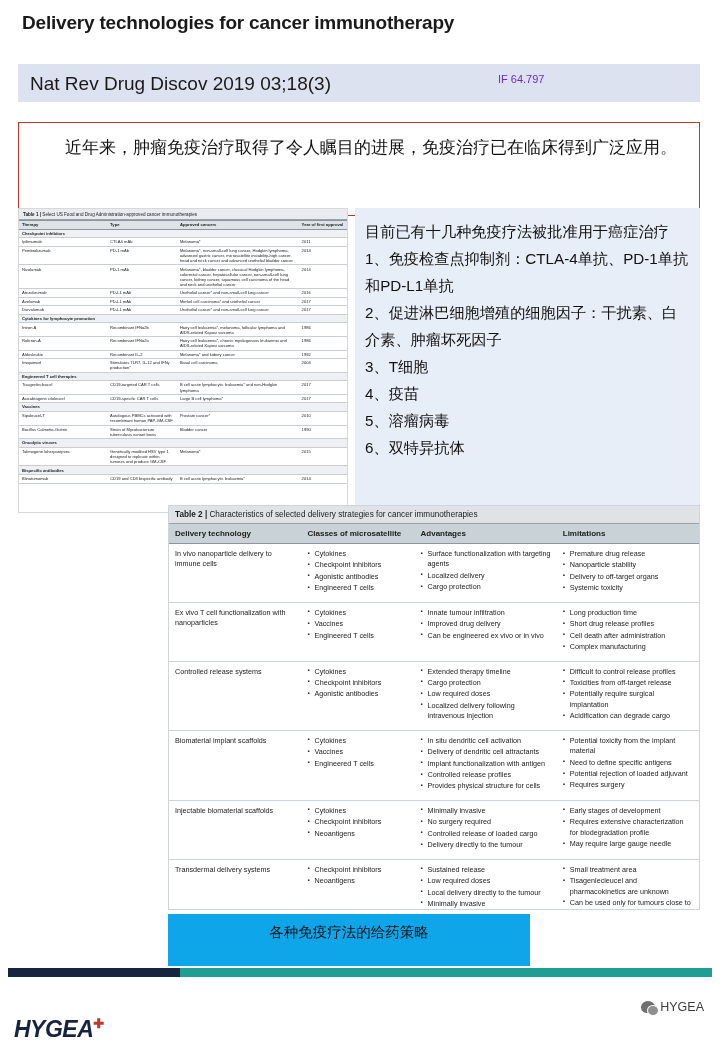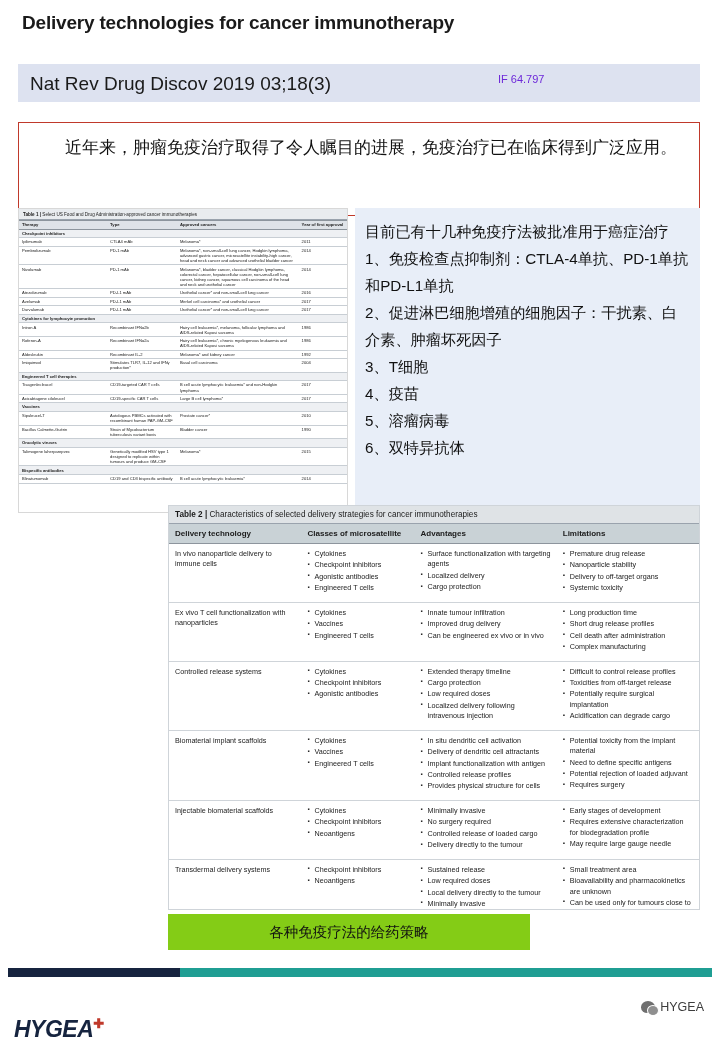--- a/index.html
+++ b/index.html
@@ -204,22 +204,22 @@
     left: 0;
     top: -0.5px;
     font-size: 6px;
   }
   
   .bottom-cap {
     position: absolute;
     left: 168px;
     top: 914px;
     width: 362px;
-    height: 36px;
-    background: #84cc16;
+    height: 52px;
+    background: #0ea5e9;
     box-sizing: border-box;
   }
   .bottom-cap span {
     display: block;
     text-align: center;
     font-size: 14.5px;
     line-height: 36px;
     color: #111;
   }
   
@@ -602,21 +602,21 @@
               <ul>
                 <li>Sustained release</li>
                 <li>Low required doses</li>
                 <li>Local delivery directly to the tumour</li>
                 <li>Minimally invasive</li>
               </ul>
             </td>
             <td class="w4">
               <ul>
                 <li>Small treatment area</li>
-                <li>Bioavailability and pharmacokinetics are unknown</li>
+                <li>Tisagenlecleucel and pharmacokinetics are unknown</li>
                 <li>Can be used only for tumours close to the skin</li>
               </ul>
             </td>
           </tr>
         </tbody>
     </table>
   </div>
 
   <div class="bottom-cap">
     <span>各种免疫疗法的给药策略</span>

